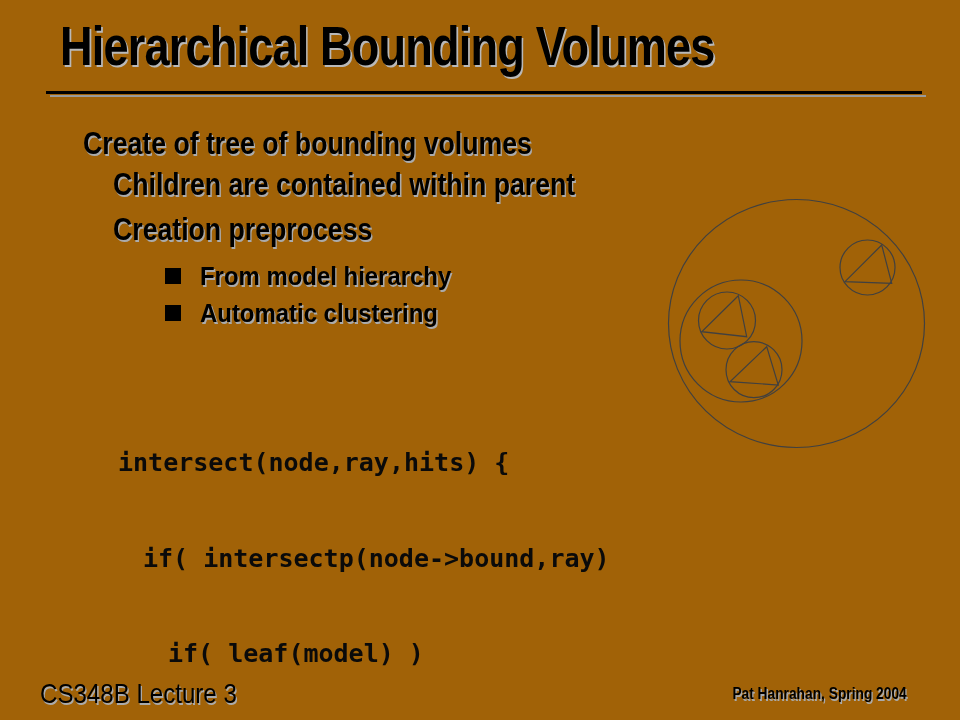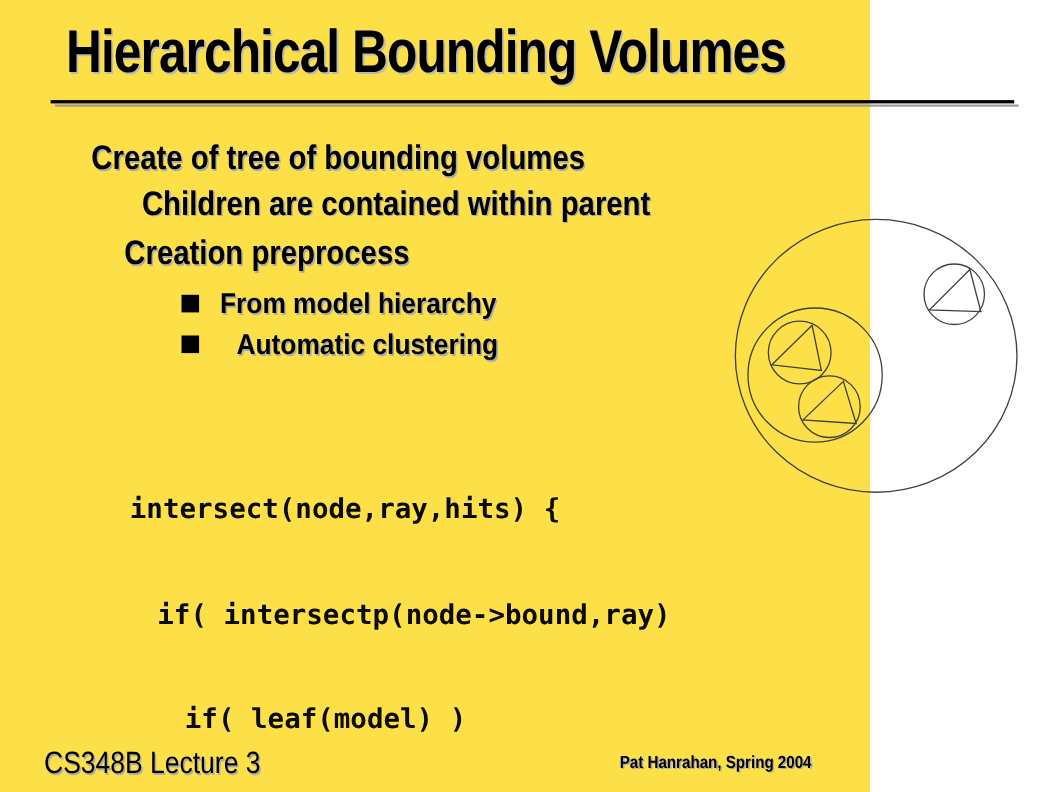--- a/index.html
+++ b/index.html
@@ -3,21 +3,21 @@
 <meta charset="utf-8">
 <style>
   html,body{margin:0;padding:0;}
   body{
     width:960px;height:720px;
     background:#ffffff;
     font-family:"Liberation Sans",sans-serif;
     color:#000;
     overflow:hidden;
   }
-  .slide{position:relative;width:791px;height:720px;background:#fde047;}
+  .slide{position:relative;width:960px;height:720px;background:#a16207;}
 
   
   .cond{transform:scaleX(0.86);transform-origin:left center;display:block;white-space:nowrap;}
   .cond-r{transform:scaleX(0.86);transform-origin:right center;display:block;white-space:nowrap;}
 
   .title{
     position:absolute;left:60px;top:14px;
     font-size:55px;font-weight:bold;letter-spacing:-1px;
     line-height:64px;
     transform:scaleX(0.82);transform-origin:left top;white-space:nowrap;
@@ -25,21 +25,21 @@
   }
   .rule{position:absolute;left:46px;top:91px;width:876px;height:3px;background:#000;}
   .rule-shadow{position:absolute;left:50px;top:95px;width:876px;height:2px;background:#9a9a9a;}
 
   .tline{position:absolute;font-weight:bold;white-space:nowrap;text-shadow:1.5px 1.5px 0 #ababab;}
   .lvl1{font-size:31px;line-height:40px;margin-left:26px;}
   .lvl2{font-size:31px;line-height:40px;}
   .lvl3{font-size:26px;line-height:34px;}
 
   .l-create  {left:57px; top:124px;}
-  .l-children{left:113px;top:165px;margin-left:16px;}
+  .l-children{left:113px;top:165px;}
   .l-creation{left:113px;top:210px;}
   .l-search  {left:56px; top:338px;}
 
   .bullet-item{position:absolute;display:flex;align-items:center;height:34px;}
   .b-from     {left:165px;top:259px;align-items:center;}
   .b-automatic{left:165px;top:296px;}
   .sq{width:16px;height:16px;background:#000;margin-right:19px;flex:0 0 auto;}
 
   .code{
     position:absolute;left:118px;top:384px;
@@ -84,21 +84,21 @@
   </div>
 
   <div class="bullet-item b-from">
     <span class="sq"></span>
     <span class="tline lvl3" style="position:static;">
       <span class="cond" style="transform:scaleX(0.92);">From model hierarchy</span>
     </span>
   </div>
   <div class="bullet-item b-automatic">
     <span class="sq"></span>
-    <span class="tline lvl3" style="position:static;margin-left:15px;">
+    <span class="tline lvl3" style="position:static;">
       <span class="cond" style="transform:scaleX(0.92);">Automatic clustering</span>
     </span>
   </div>
 
 
   <div class="code">
     <div class="ind0">intersect(node,ray,hits) {</div>
     <div class="ind1">if( intersectp(node-&gt;bound,ray)</div>
     <div class="ind2">if( leaf(model) )</div>
     

